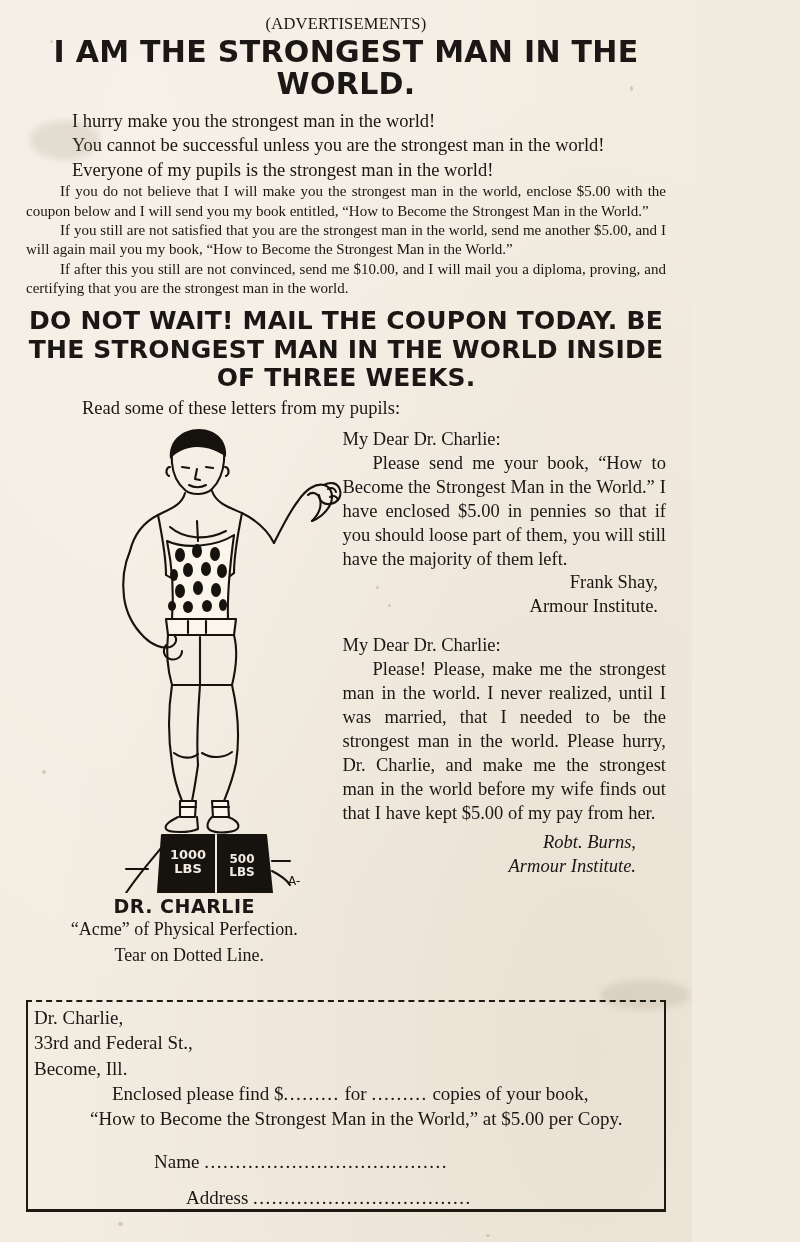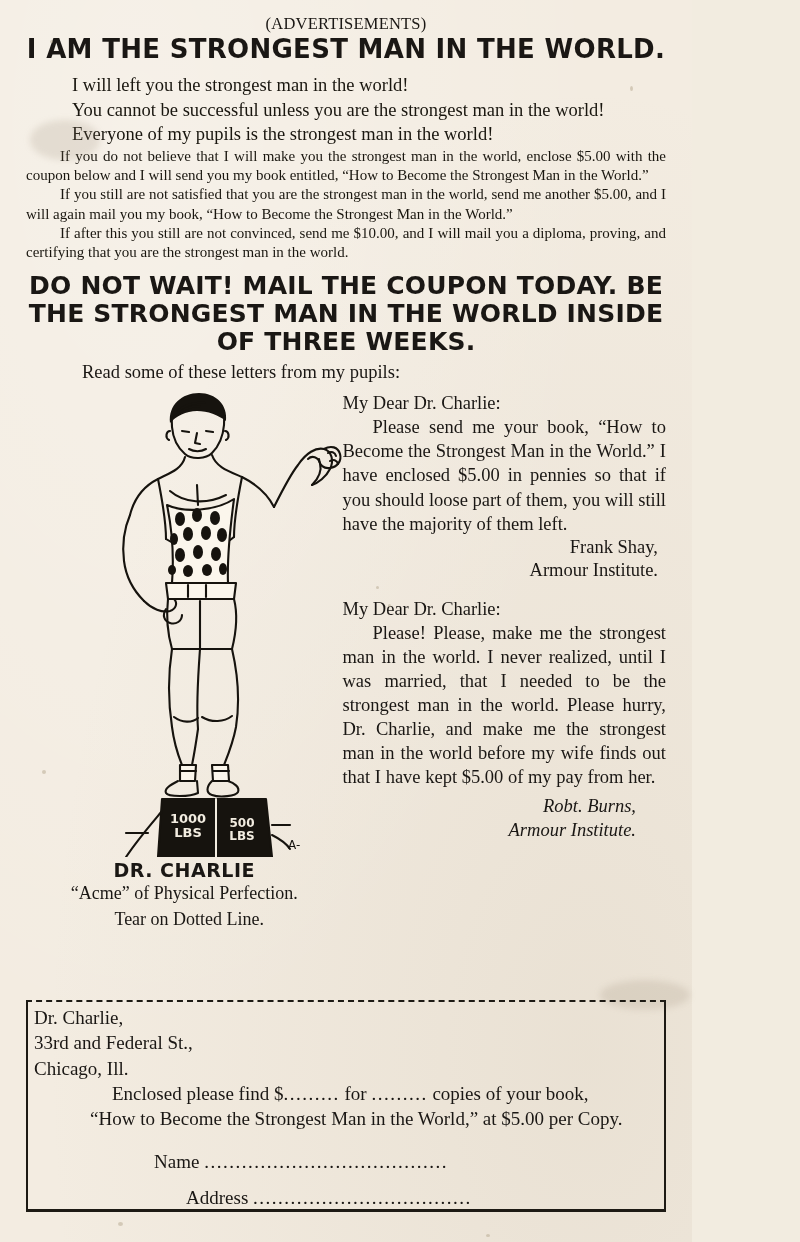--- a/index.html
+++ b/index.html
@@ -29,21 +29,21 @@
   .ads-header {
     text-align: center;
     font-size: 16.5px;
     letter-spacing: 0.2px;
     margin: 0 0 2px 0;
     font-family: "Liberation Serif", serif;
   }
   h1.headline {
     font-family: "DejaVu Sans", sans-serif;
     font-weight: bold;
-    font-size: 26px;
+    font-size: 30px;
     text-align: center;
     margin: 1px 0 10px 0;
     letter-spacing: 0.3px;
     line-height: 1.05;
   }
   .body-text {
     font-size: 15px;
     line-height: 1.29;
     text-align: justify;
     text-justify: inter-word;
@@ -206,21 +206,21 @@
   <div class="speck" style="left:118px;top:1222px;width:5px;height:4px;"></div>
   <div class="speck" style="left:486px;top:1234px;width:4px;height:3px;"></div>
   <div class="speck" style="left:376px;top:586px;width:3px;height:3px;"></div>
   <div class="speck" style="left:388px;top:604px;width:3px;height:3px;"></div>
 
   <div class="ads-header">(ADVERTISEMENTS)</div>
 
   <h1 class="headline">I AM THE STRONGEST MAN IN THE WORLD.</h1>
 
   <div class="intro-lines">
-    <div>I will left you the strongest man in the world!</div>
+    <div>I hurry make you the strongest man in the world!</div>
     <div>You cannot be successful unless you are the strongest man in the world!</div>
     <div>Everyone of my pupils is the strongest man in the world!</div>
   </div>
 
   <div class="body-text">
     <p>If you do not believe that I will make you the strongest man in the world, enclose $5.00 with the coupon below and I will send you my book entitled, “How to Become the Strongest Man in the World.”</p>
     <p>If you still are not satisfied that you are the strongest man in the world, send me another $5.00, and I will again mail you my book, “How to Become the Strongest Man in the World.”</p>
     <p>If after this you still are not convinced, send me $10.00, and I will mail you a diploma, proving, and certifying that you are the strongest man in the world.</p>
   </div>
 
@@ -352,21 +352,21 @@
       </div>
     </div>
   </div>
 
   <div class="coupon-area">
     <div class="dashed-top"></div>
     <div class="coupon-box">
       <div class="addr">
         <div>Dr. Charlie,</div>
         <div>33rd and Federal St.,</div>
-        <div>Chicago, Ill.</div>
+        <div>Become, Ill.</div>
       </div>
       <div class="coupon-line1"><span>Enclosed please find $</span><span class="dots">.........</span><span> for </span><span class="dots">.........</span><span> copies of your book,</span></div>
       <div class="coupon-line2">“How to Become the Strongest Man in the World,” at $5.00 per Copy.</div>
       <div class="coupon-field"><span>Name</span> <span class="dots">.......................................</span></div>
       <div class="coupon-field2"><span>Address</span> <span class="dots">...................................</span></div>
     </div>
   </div>
 
 </div>
 

